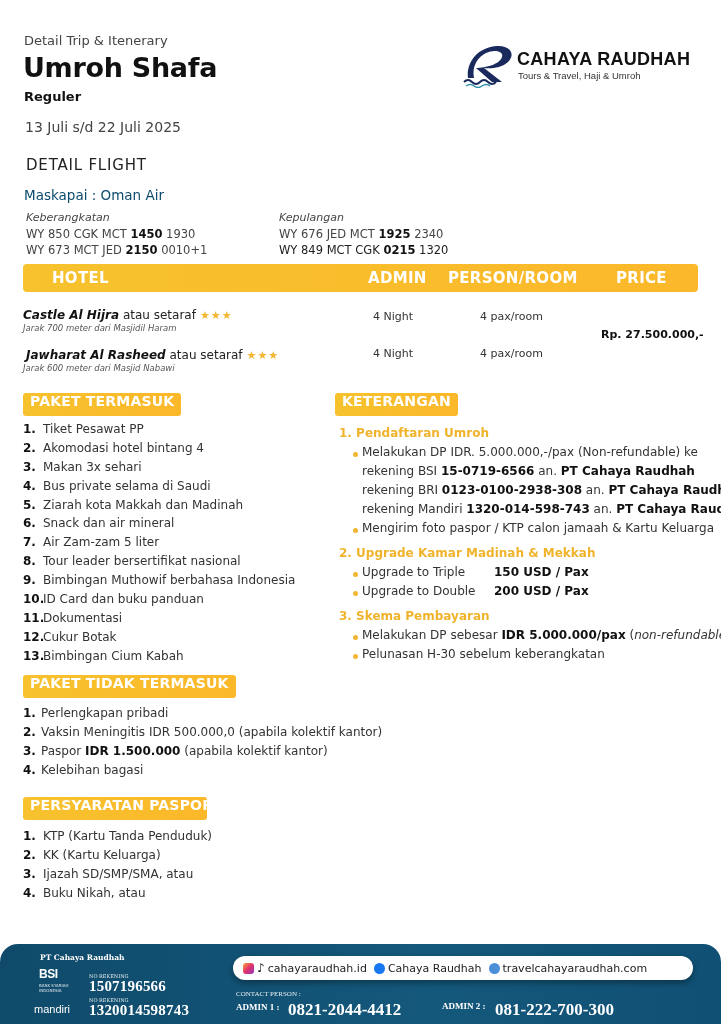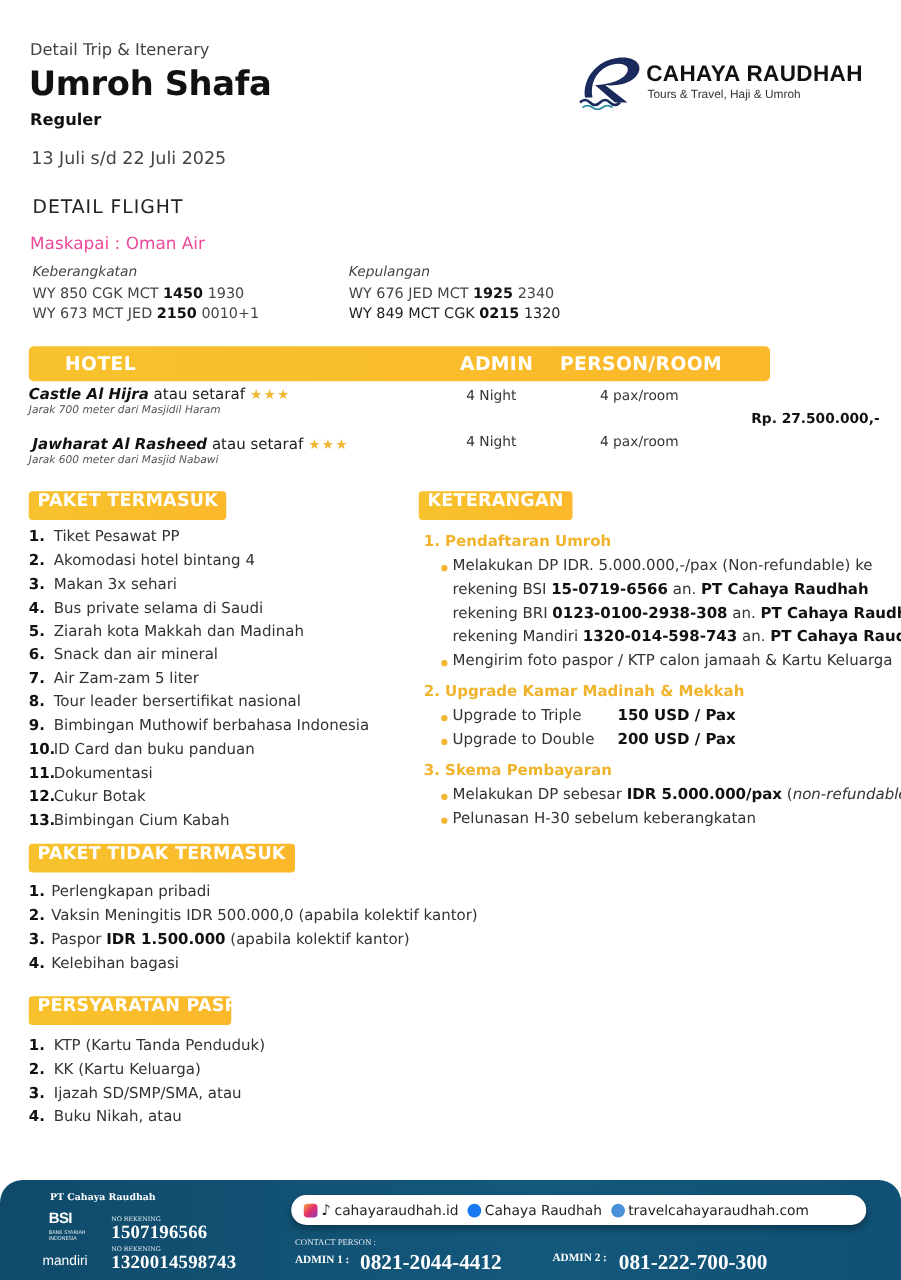--- a/index.html
+++ b/index.html
@@ -13,29 +13,29 @@
   .variant { left: 24px; top: 89px; font-size: 13px; font-weight: bold; color: #111; }
   .dates { left: 25px; top: 119px; font-size: 14px; color: #444; }
 
   .logo { left: 462px; top: 42px; width: 250px; height: 50px; }
   .logo svg { position: absolute; left: 0; top: 0; }
   .logo-name { position: absolute; left: 55px; top: 7px; font-family: "Liberation Sans", sans-serif; font-size: 18px; font-weight: bold; color: #111; letter-spacing: 0.3px; white-space: nowrap; }
   .logo-tag { position: absolute; left: 56px; top: 28px; font-family: "Liberation Sans", sans-serif; font-size: 9.5px; color: #333; white-space: nowrap; }
 
   
   .flight-title { left: 26px; top: 156px; font-size: 15px; color: #222; letter-spacing: 0.8px; }
-  .airline { left: 24px; top: 187px; font-size: 13.5px; color: #ec4899; }
+  .airline { left: 24px; top: 187px; font-size: 13.5px; color: #0c4a6e; }
   .flight-col { font-size: 11.5px; color: #444; line-height: 16px; }
   .flight-col .label { font-style: italic; font-size: 11px; color: #444; }
   .flight-col b { color: #111; }
   .dep { left: 26px; top: 210px; }
   .ret { left: 279px; top: 210px; }
 
   
-  .hotel-bar { left: 23px; top: 277px; width: 593px; height: 28px; border-radius: 4px;
+  .hotel-bar { left: 23px; top: 264px; width: 675px; height: 28px; border-radius: 4px;
     background: linear-gradient(90deg, #f7c22e 0%, #fbb82a 100%); }
   .th { position: absolute; top: 5px; font-size: 15px; font-weight: bold; color: #fff; letter-spacing: 0.3px; }
   .hotel-row { left: 23px; }
   .hotel-name { font-size: 12px; color: #222; white-space: nowrap; }
   .hotel-name b { font-style: italic; color: #111; }
   .stars { color: #f2b632; font-size: 11px; letter-spacing: 1px; margin-left: 4px; }
   .hotel-dist { font-size: 8.5px; font-style: italic; color: #555; margin-top: 1px; }
   .cell { font-size: 11px; color: #333; }
   .price { left: 601px; top: 328px; font-size: 11px; font-weight: bold; color: #111; }
 
@@ -148,21 +148,21 @@
 </ol>
 
 <div class="abs sec-label" style="left:23px;top:675px">PAKET TIDAK TERMASUK</div>
 <ol class="abs list" style="left:23px;top:706px">
   <li><span class="num" style="width:18px">1.</span><span>Perlengkapan pribadi</span></li>
   <li><span class="num" style="width:18px">2.</span><span>Vaksin Meningitis IDR 500.000,0 (apabila kolektif kantor)</span></li>
   <li><span class="num" style="width:18px">3.</span><span>Paspor </span><b>IDR 1.500.000</b><span> (apabila kolektif kantor)</span></li>
   <li><span class="num" style="width:18px">4.</span><span>Kelebihan bagasi</span></li>
 </ol>
 
-<div class="abs sec-label" style="left:23px;top:797px;width:162px">PERSYARATAN PASPOR</div>
+<div class="abs sec-label" style="left:23px;top:797px;width:184px">PERSYARATAN PASPOR</div>
 <ol class="abs list" style="left:23px;top:829px">
   <li><span class="num">1.</span><span>KTP (Kartu Tanda Penduduk)</span></li>
   <li><span class="num">2.</span><span>KK (Kartu Keluarga)</span></li>
   <li><span class="num">3.</span><span>Ijazah SD/SMP/SMA, atau</span></li>
   <li><span class="num">4.</span><span>Buku Nikah, atau</span></li>
 </ol>
 
 <div class="abs sec-label" style="left:335px;top:393px">KETERANGAN</div>
 <div class="abs ket">
   <h4>1.  Pendaftaran Umroh</h4>

